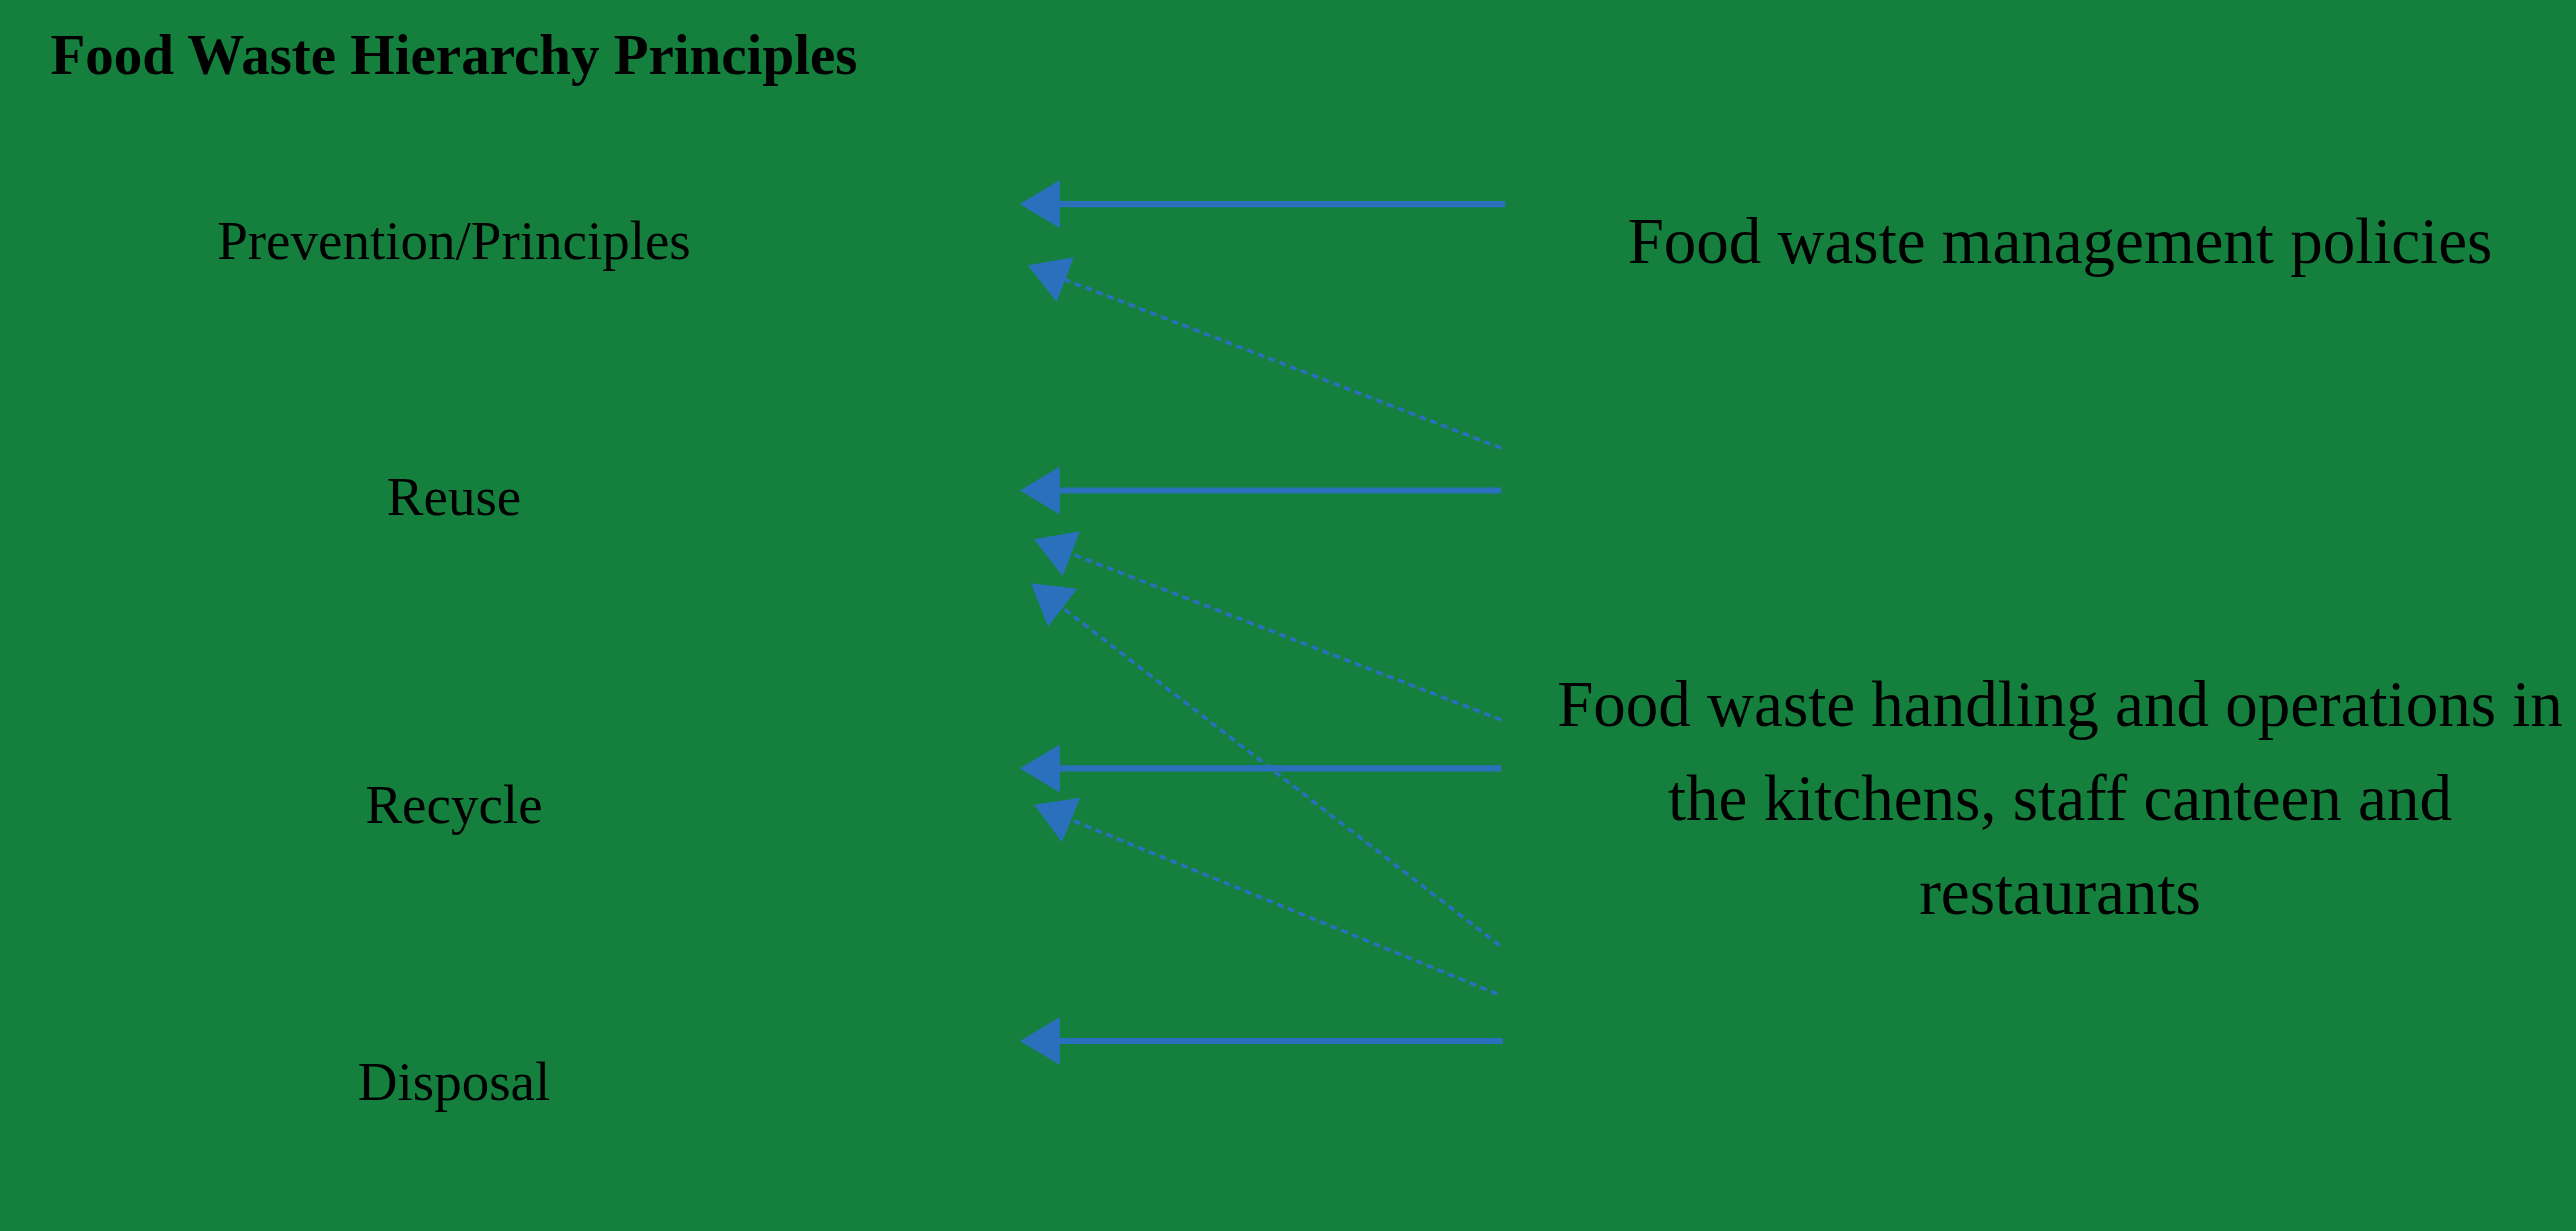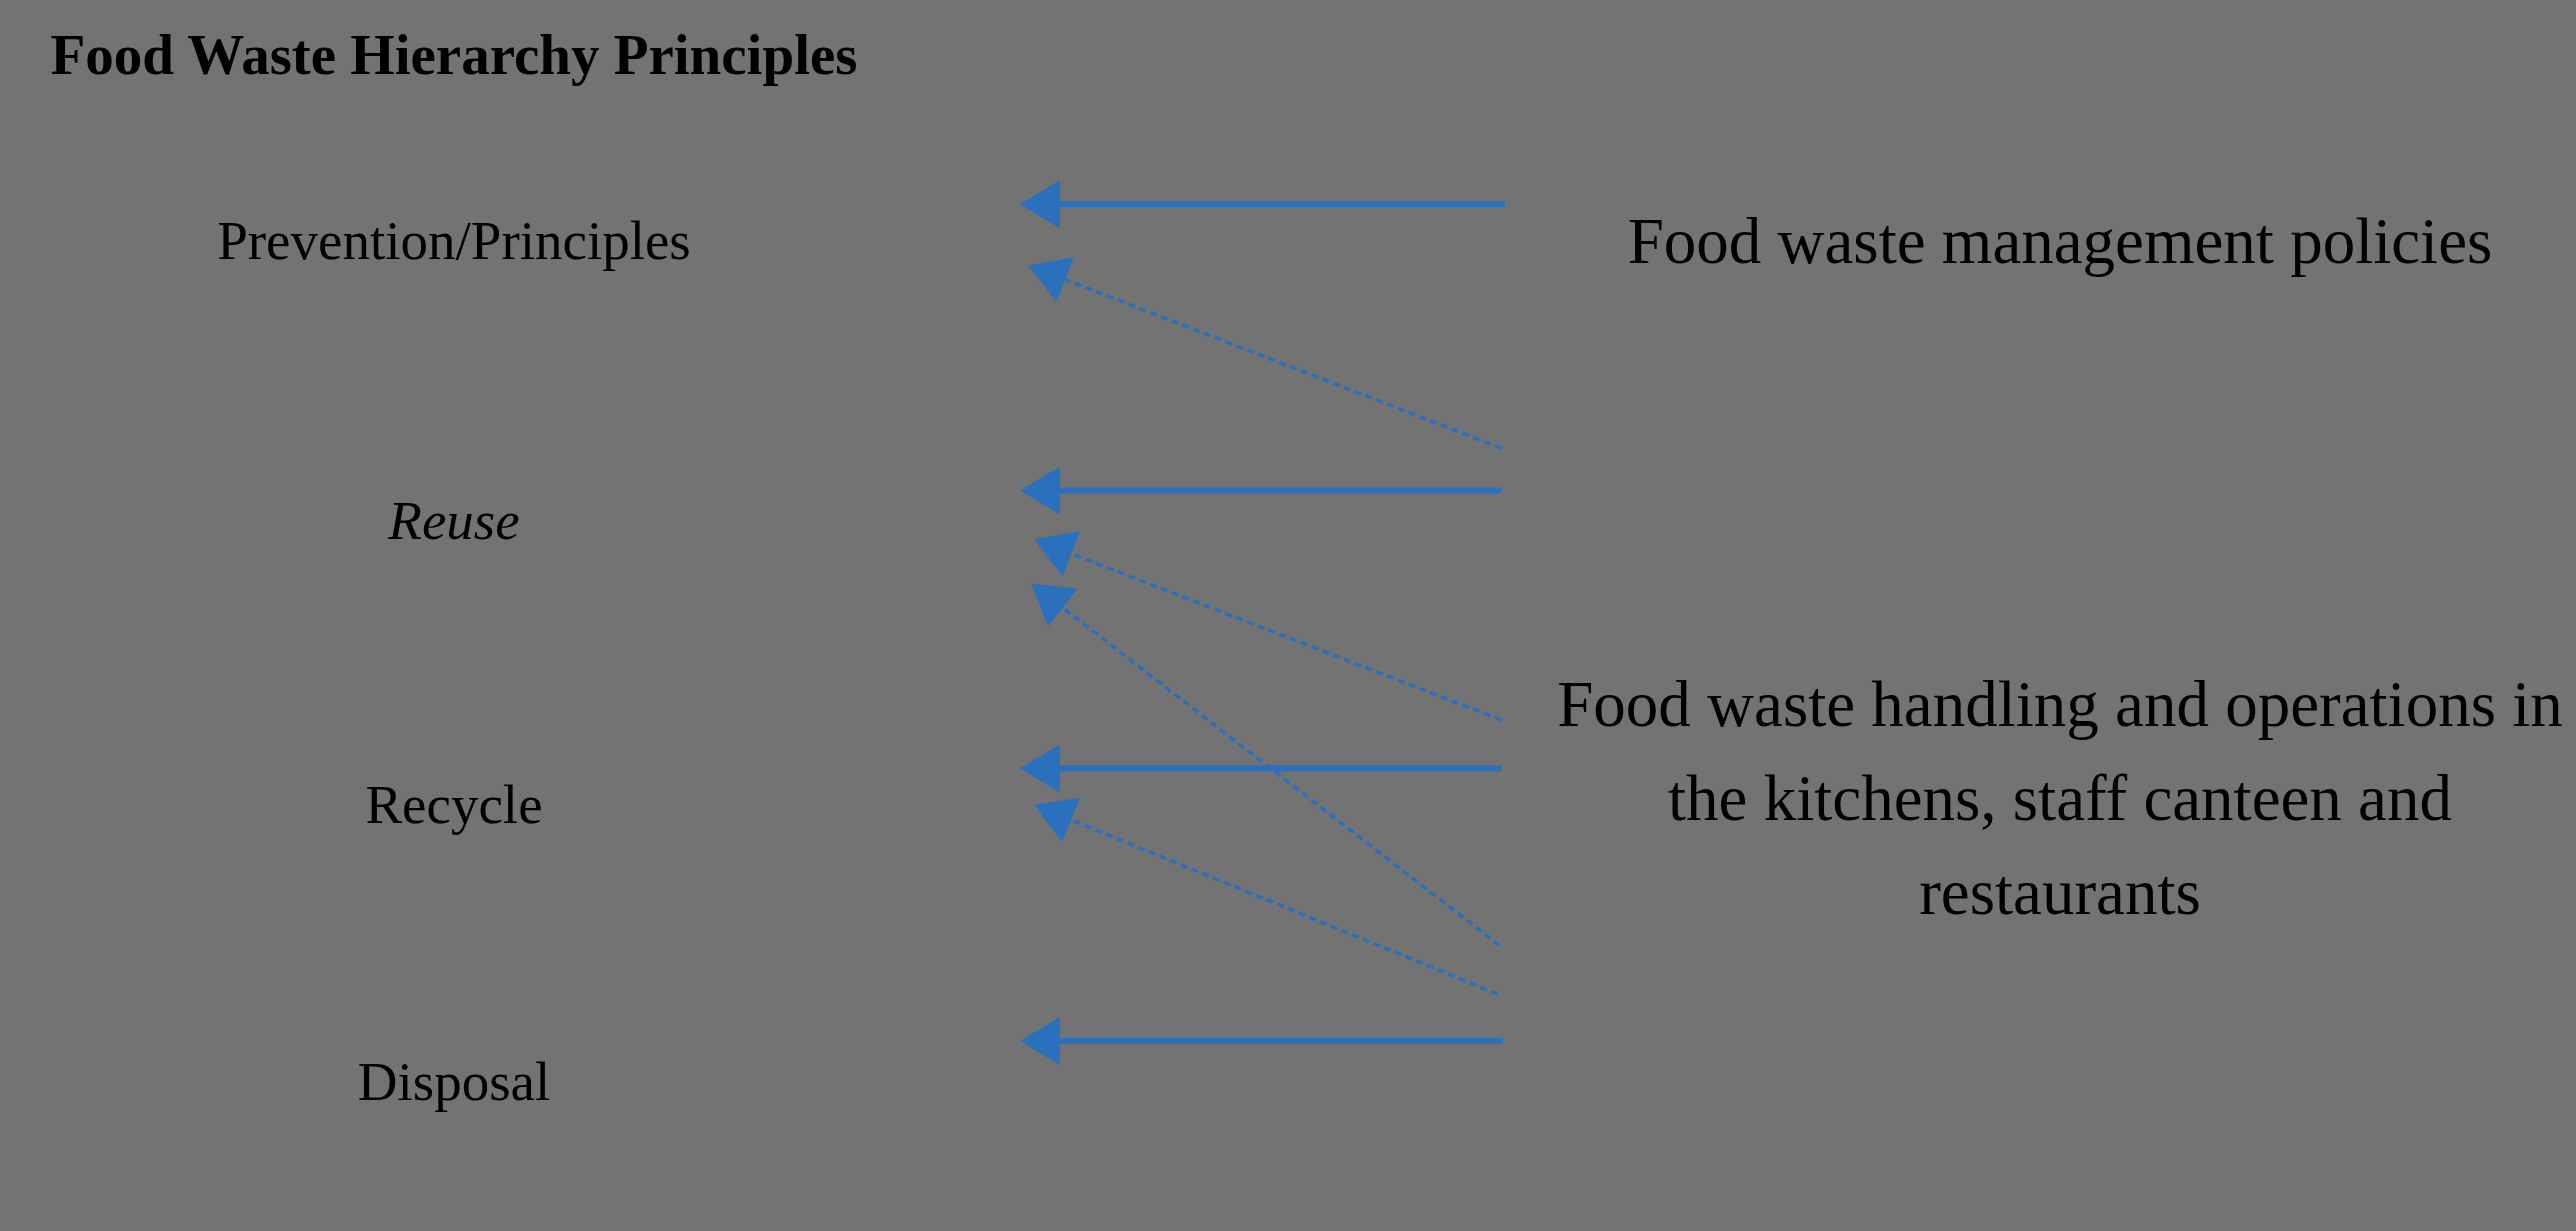--- a/index.html
+++ b/index.html
@@ -4,21 +4,21 @@
 <style>
   html, body {
     margin: 0;
     padding: 0;
     background: #ffffff;
   }
   .canvas {
     position: relative;
     width: 2576px;
     height: 1232px;
-    background: #737373;
+    background: #15803d;
     font-family: "Liberation Serif", serif;
     color: #000000;
     overflow: hidden;
   }
   .hdr {
     position: absolute;
     top: 12.3px;
     font-weight: bold;
     font-size: 57px;
     line-height: 86px;
@@ -29,21 +29,21 @@
 
   .principle {
     position: absolute;
     left: 0;
     width: 908px;
     text-align: center;
     font-size: 55px;
     line-height: 94px;
   }
   .p-prevention { top: 194px;  }
-  .p-reuse      { top: 474px; font-style: italic;  }
+  .p-reuse      { top: 450px;  }
   .p-recycle    { top: 758px;  }
   .p-disposal   { top: 1035px; }
 
   .practice {
     position: absolute;
     left: 1544px;
     width: 1032px;
     text-align: center;
     font-size: 65px;
     line-height: 94px;

